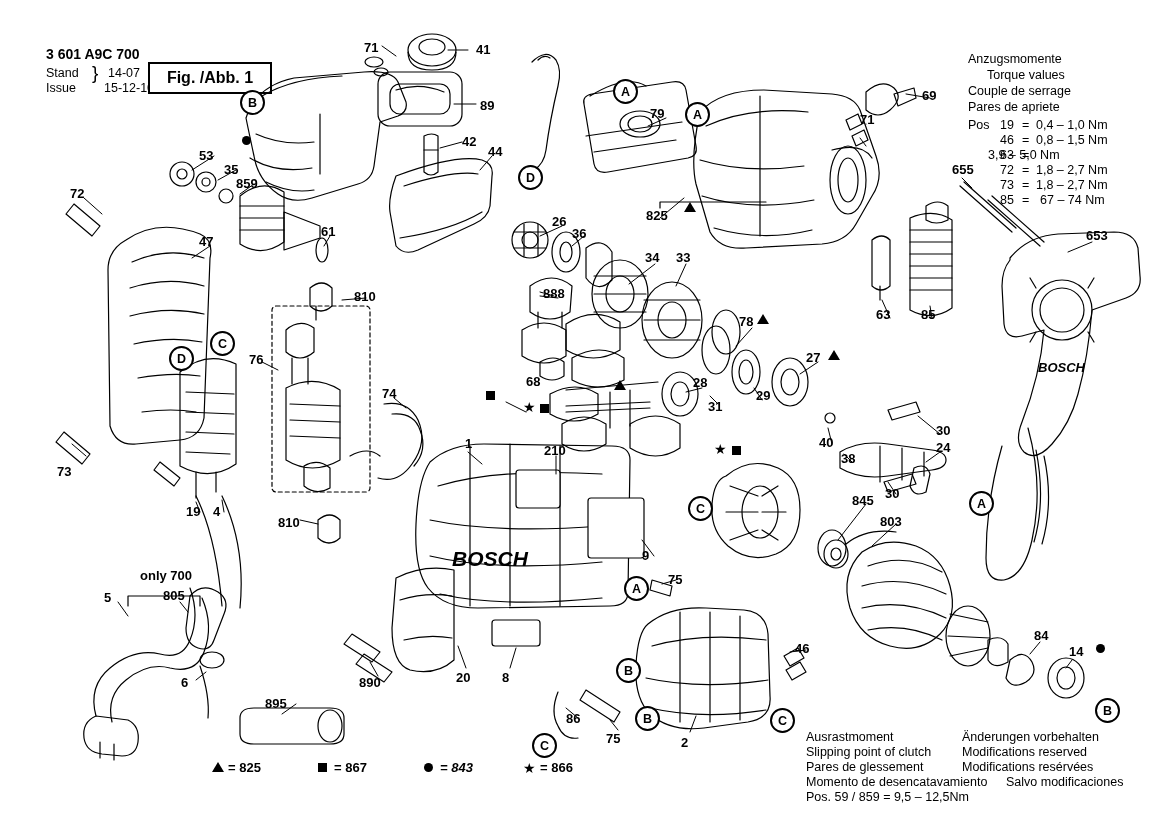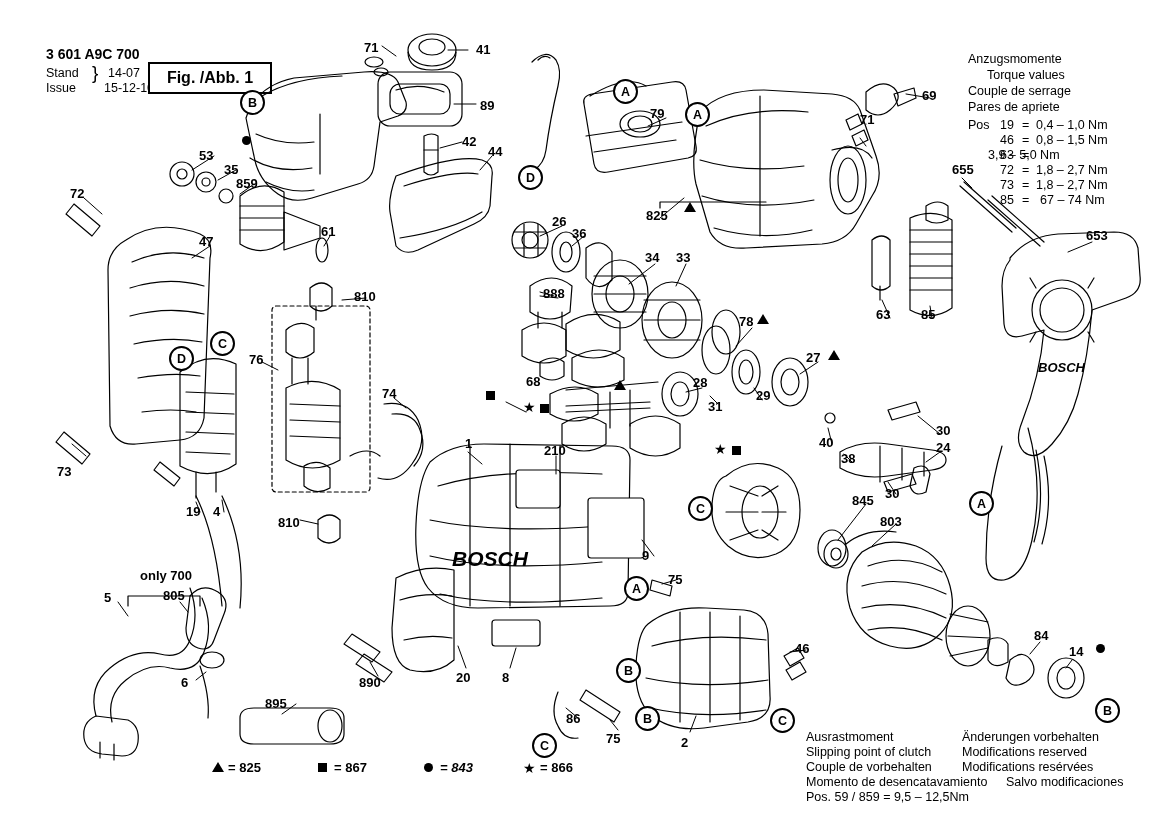--- a/index.html
+++ b/index.html
@@ -59,21 +59,21 @@
   <div class="torque" style="left:1000px;top:178px;">73</div>
   <div class="torque" style="left:1022px;top:178px;">=</div>
   <div class="torque" style="left:1036px;top:178px;">1,8 –  2,7 Nm</div>
 
   <div class="torque" style="left:1000px;top:193px;">85</div>
   <div class="torque" style="left:1022px;top:193px;">=</div>
   <div class="torque" style="left:1040px;top:193px;">67 –  74 Nm</div>
 
   <div class="note" style="left:806px;top:730px;">Ausrastmoment</div>
   <div class="note" style="left:806px;top:745px;">Slipping point of clutch</div>
-  <div class="note" style="left:806px;top:760px;">Couple de vorbehalten</div>
+  <div class="note" style="left:806px;top:760px;">Pares de glessement</div>
   <div class="note" style="left:806px;top:775px;">Momento de desencatavamiento</div>
   <div class="note" style="left:806px;top:790px;">Pos. 59 / 859 =   9,5 – 12,5Nm</div>
 
   <div class="note" style="left:962px;top:730px;">Änderungen vorbehalten</div>
   <div class="note" style="left:962px;top:745px;">Modifications reserved</div>
   <div class="note" style="left:962px;top:760px;">Modifications resérvées</div>
   <div class="note" style="left:962px;top:775px;margin-left:44px;">Salvo modificaciones</div>
 
   <div class="tri" style="left:212px;top:762px;"></div>
   <div class="legendrow" style="left:228px;top:760px;">= 825</div>

